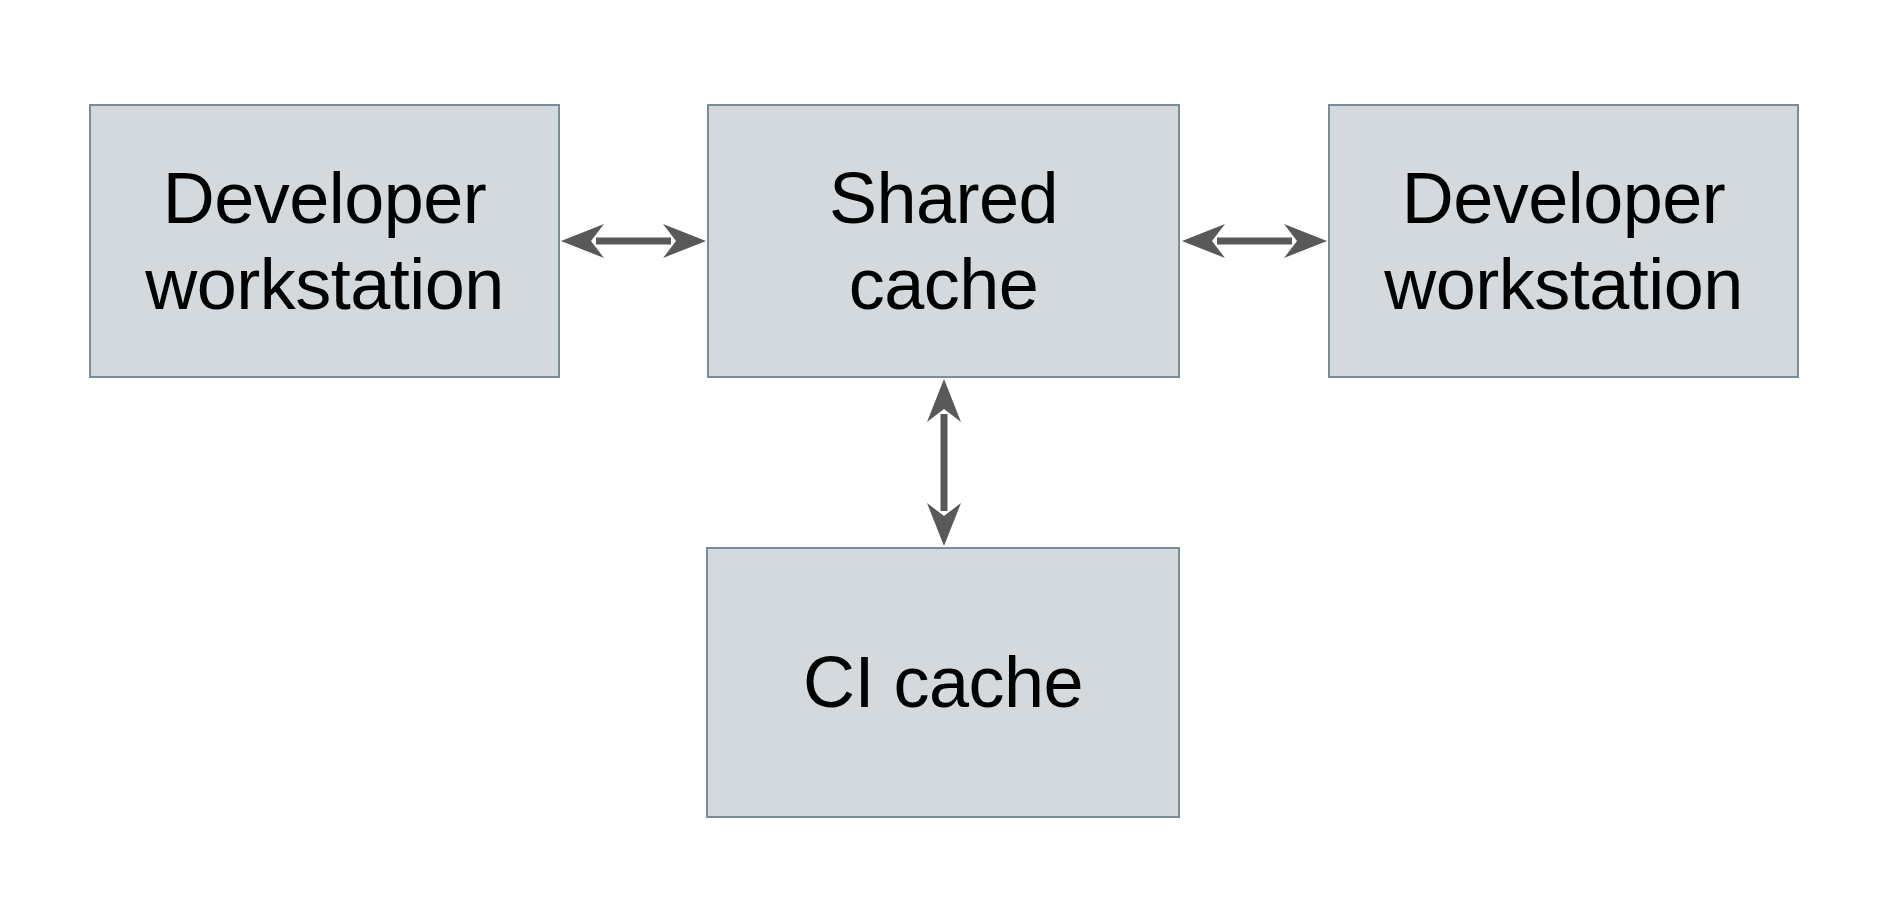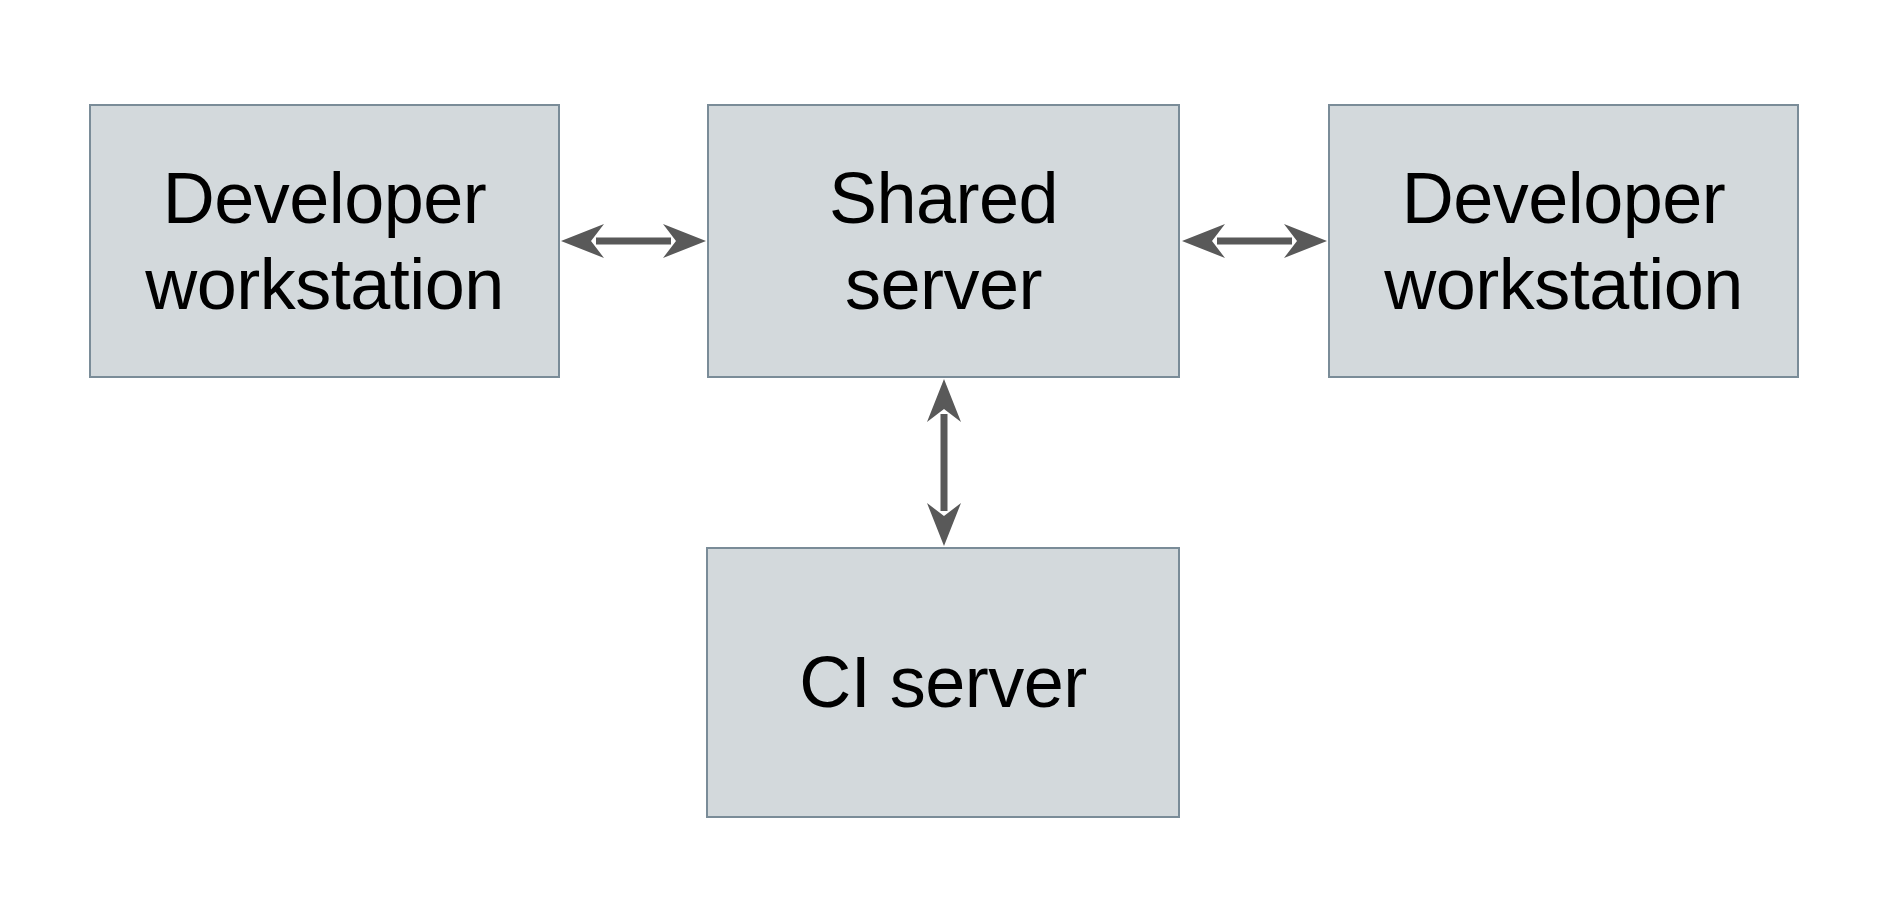--- a/index.html
+++ b/index.html
@@ -53,30 +53,30 @@
 
 <div class="canvas">
 
   <div class="node node-dev-left">
     <span class="node-label">Developer
 workstation</span>
   </div>
 
   <div class="node node-cache">
     <span class="node-label">Shared
-server</span>
+cache</span>
   </div>
 
   <div class="node node-dev-right">
     <span class="node-label">Developer
 workstation</span>
   </div>
 
   <div class="node node-ci">
-    <span class="node-label">CI server</span>
+    <span class="node-label">CI cache</span>
   </div>
 
   <svg class="arrow arrow-left" width="147" height="60" viewBox="0 0 147 60">
     <line x1="36" y1="30" x2="111" y2="30"></line>
     <polygon points="1,30 44,13 31,30 44,47"></polygon>
     <polygon points="146,30 103,13 116,30 103,47"></polygon>
   </svg>
 
   <svg class="arrow arrow-right" width="147" height="60" viewBox="0 0 147 60">
     <line x1="36" y1="30" x2="111" y2="30"></line>

